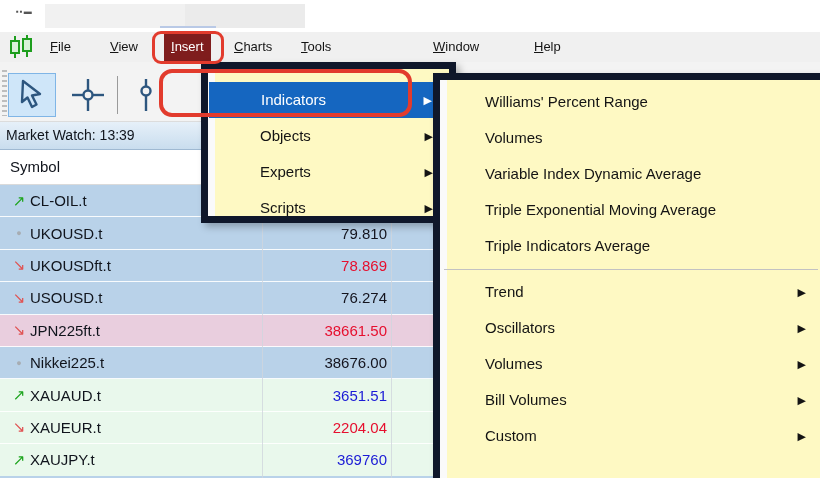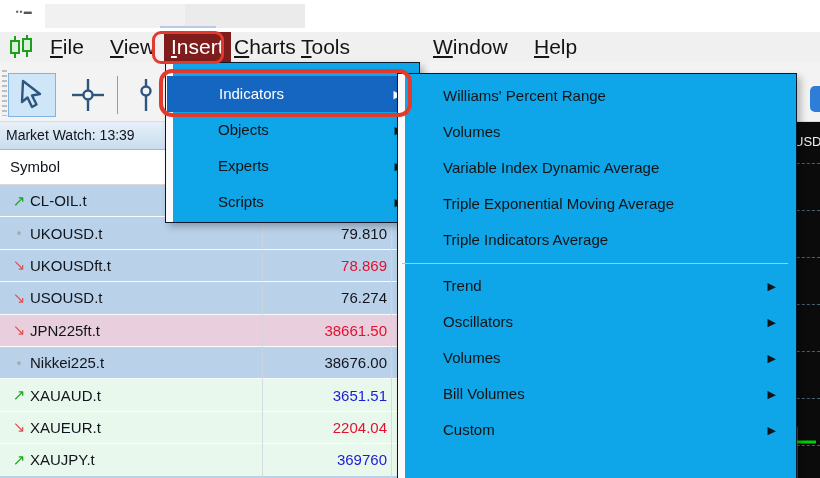--- a/index.html
+++ b/index.html
@@ -10,21 +10,21 @@
   .titlebar{position:absolute;left:0;top:0;width:820px;height:32px;background:#fff;}
   .tb-mark{position:absolute;left:16px;top:8px;width:22px;height:7px;color:#555;font-size:8px;line-height:7px;letter-spacing:1px;overflow:hidden;}
   .tb-blob{position:absolute;top:4px;height:24px;background:#f1f1f1;}
   .tb-blob.b1{left:45px;width:140px;}
   .tb-blob.b2{left:185px;width:120px;background:#ebebeb;}
   .tb-underline{position:absolute;left:160px;top:26px;width:56px;height:2px;background:#b9c9e6;}
 
   
   .menubar{position:absolute;left:0;top:32px;width:820px;height:30px;background:#f0f0f0;}
   .mt-logo{position:absolute;left:8px;top:3px;width:26px;height:24px;}
-  .mb-item{position:absolute;top:0;height:30px;line-height:30px;padding:0 7px;font-size:21px;color:#141414;white-space:nowrap;}
+  .mb-item{position:absolute;top:0;height:30px;line-height:30px;padding:0 7px;font-size:13px;color:#141414;white-space:nowrap;}
   .mb-item u{text-decoration:underline;}
   .mb-item.hl{background:#7f1d1d;color:#ffffff;}
 
   
   .toolbar{position:absolute;left:0;top:62px;width:820px;height:60px;background:#f3f3f3;border-bottom:1px solid #dcdcdc;box-sizing:border-box;}
   .grip{position:absolute;left:2px;top:8px;width:5px;height:46px;
     background:repeating-linear-gradient(#bdbdbd 0 2px,transparent 2px 5px);}
   .tool-btn{position:absolute;top:11px;width:48px;height:44px;border:1px solid transparent;box-sizing:border-box;}
   .tool-btn.selected{background:#cfe6f9;border-color:#7fb5e6;}
   .tool-sep{position:absolute;left:117px;top:14px;width:1px;height:38px;background:#9a9a9a;}
@@ -51,22 +51,22 @@
   .mw-sliver{position:absolute;left:0;top:476px;width:652px;height:2px;background:#b9d2e9;}
 
   
   .chart{position:absolute;left:690px;top:122px;width:130px;height:356px;background:#0b0b0b;}
   .chart-sym{position:absolute;left:104px;top:12px;color:#f2f2f2;font-size:13px;}
   .hgrid{position:absolute;left:0;width:130px;height:0;border-top:1px dashed #4a626f;}
   .vgrid{position:absolute;top:180px;height:176px;width:0;border-left:1px dashed #4a626f;}
   .blue-sliver{position:absolute;left:810px;top:86px;width:10px;height:26px;background:#2e7ed8;border-radius:5px 0 0 5px;}
 
   
-  .menu{position:absolute;background:#0ea5e9;border:1px solid #0f172a;box-sizing:border-box;
-    box-shadow:4px 4px 7px rgba(0,0,0,.25);z-index:10;}
+  .menu{position:absolute;background:#fef9c3;border:7px solid #0f172a;box-sizing:border-box;
+    box-shadow:4px 4px 7px rgba(0,0,0,.25);z-index:10;margin-left:36px;}
   .menu::before{content:"";position:absolute;left:0;top:0;bottom:0;width:7px;background:#fafafa;}
   #insert-menu{left:165px;top:62px;width:255px;height:161px;padding-top:13px;}
   #indicators-submenu{left:397px;top:73px;width:400px;height:464px;padding-top:4px;}
   .menu-item{position:relative;height:36px;line-height:36px;font-size:15px;color:#141414;padding-left:52px;white-space:nowrap;}
   #indicators-submenu .menu-item{padding-left:45px;}
   .menu-item .arrow{position:absolute;right:16px;top:0;font-size:11px;color:#141414;}
   #indicators-submenu .menu-item .arrow{right:20px;}
   .menu-item.hl{background:#1566c0;color:#ffffff;margin:0 1px;}
   .menu-item.hl .arrow{color:#ffffff;}
   .menu-sep{position:relative;height:10px;}

